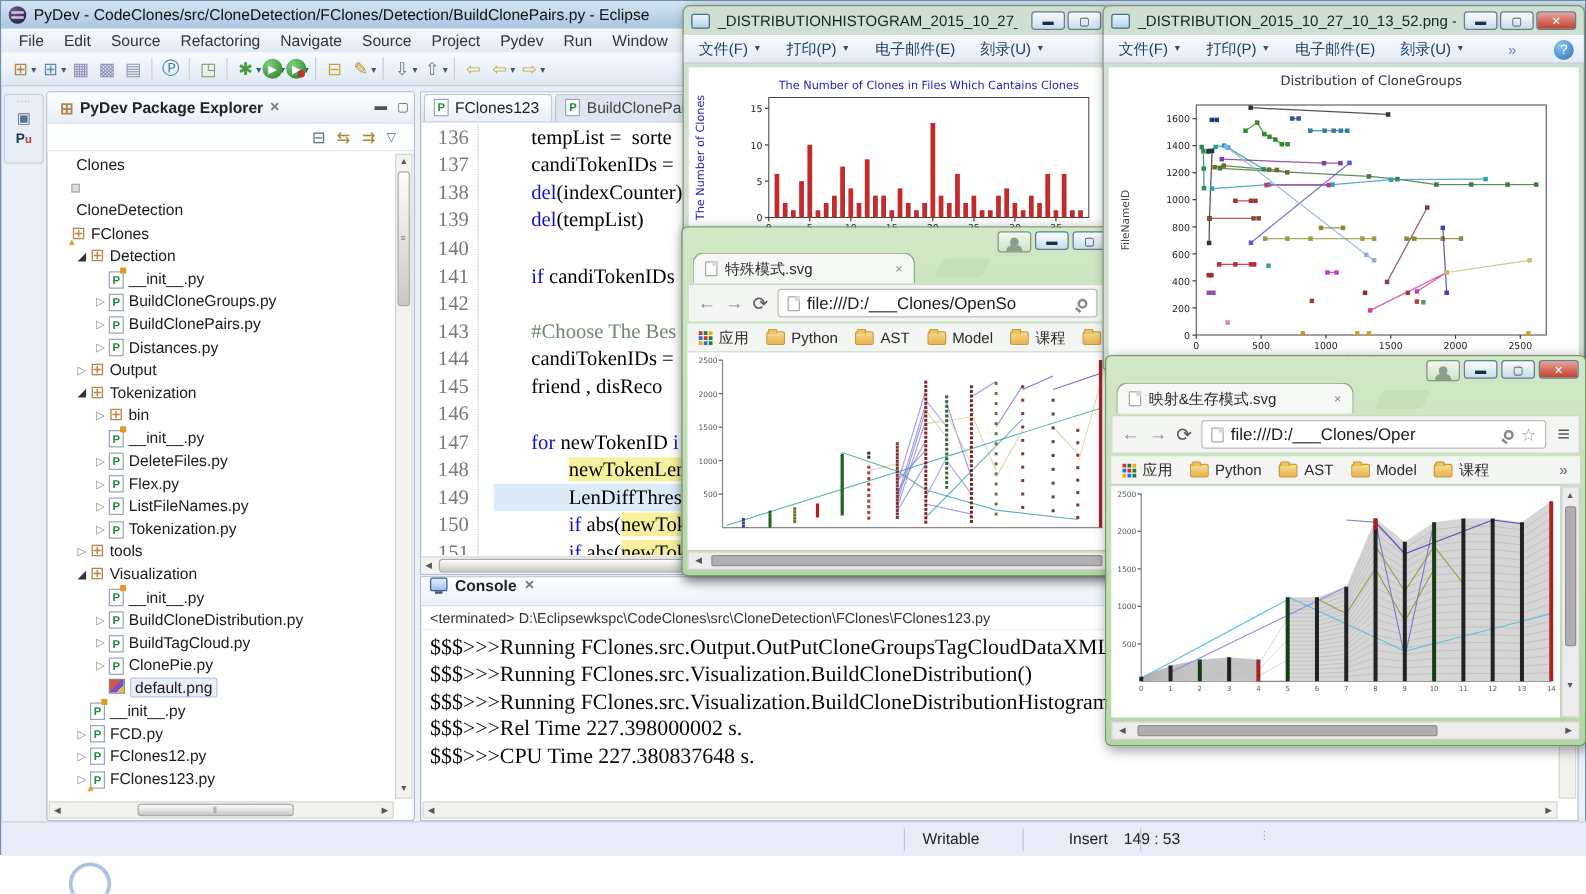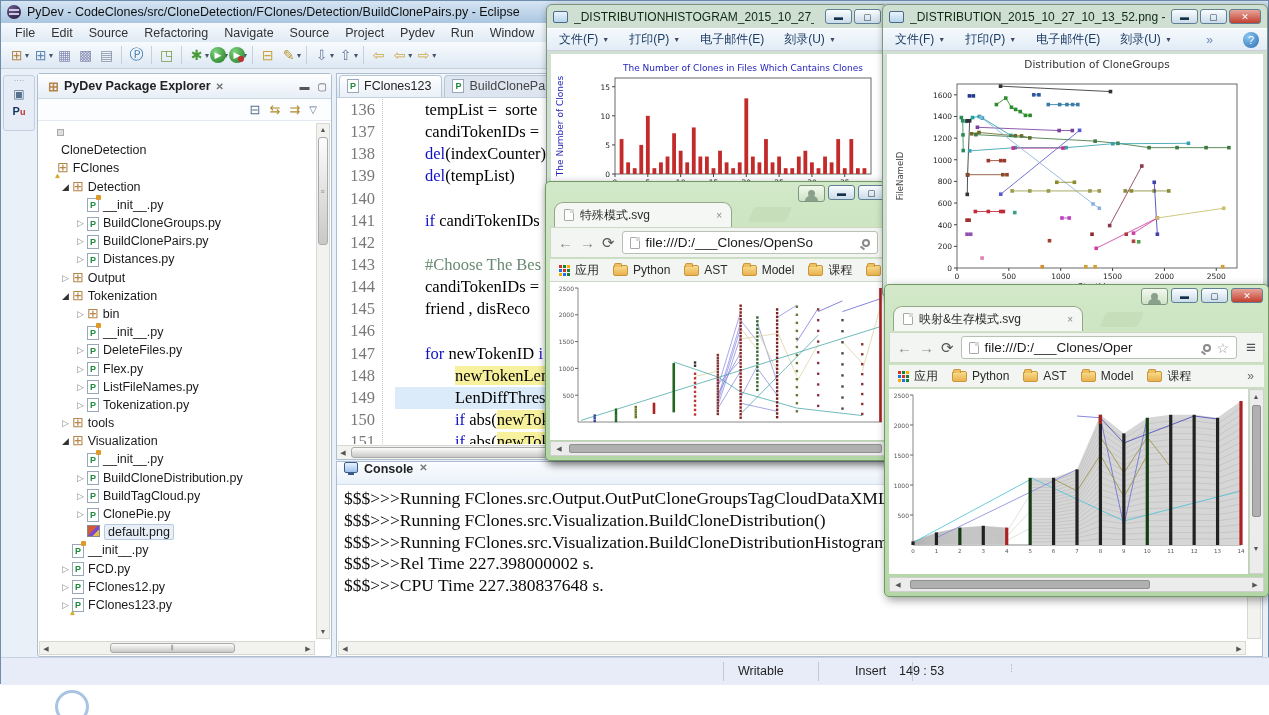--- a/index.html
+++ b/index.html
@@ -207,20 +207,25 @@
       </div>
       <div class="ex-tools" id="ex-tools">
           <span style="color: rgb(86, 112, 142);">⊟</span>
           <span>⇆</span>
           <span>⇉</span>
           <span style="color: rgb(86, 112, 142); font-size: 10px;">▽</span>
         </div>
       <div class="ex-tree" id="tree">
           <div class="trow" style="padding-left: 4px;">
             <span class="tarrow"></span>
+            <span class="tico"></span>
+            <span>Clones</span>
+          </div>
+          <div class="trow" style="padding-left: 4px;">
+            <span class="tarrow"></span>
             <span class="tico"><span class="stub"></span></span>
             <span></span>
           </div>
           <div class="trow" style="padding-left: 4px;">
             <span class="tarrow"></span>
             <span class="tico"></span>
             <span>CloneDetection</span>
           </div>
           <div class="trow" style="padding-left: 4px;">
             <span class="tarrow"></span>
@@ -418,20 +423,21 @@
         <div class="thumb" style="top:1px;bottom:1px;left:14px;right:160px"></div>
       </div>
     </div>
 
     <div class="console">
       <div class="c-head">
         <span class="cons-i"></span>
         <span>Console</span>
         <span class="ex-x">✕</span>
       </div>
+      <div class="c-term">&lt;terminated&gt; D:\Eclipsewkspc\CodeClones\src\CloneDetection\FClones\FClones123.py</div>
       <div class="c-lines" id="console-lines">
           <div>$$$&gt;&gt;&gt;Running  FClones.src.Output.OutPutCloneGroupsTagCloudDataXML(</div>
           <div>$$$&gt;&gt;&gt;Running  FClones.src.Visualization.BuildCloneDistribution()</div>
           <div>$$$&gt;&gt;&gt;Running  FClones.src.Visualization.BuildCloneDistributionHistogram()</div>
           <div>$$$&gt;&gt;&gt;Rel    Time 227.398000002 s.</div>
           <div>$$$&gt;&gt;&gt;CPU Time 227.380837648 s.</div>
         </div>
       <div class="vsb" style="right:1px;top:24px;bottom:17px">
         <div class="thumb" style="left:1px;right:1px;top:0;height:66px">
             <span class="grip3">≡</span>

